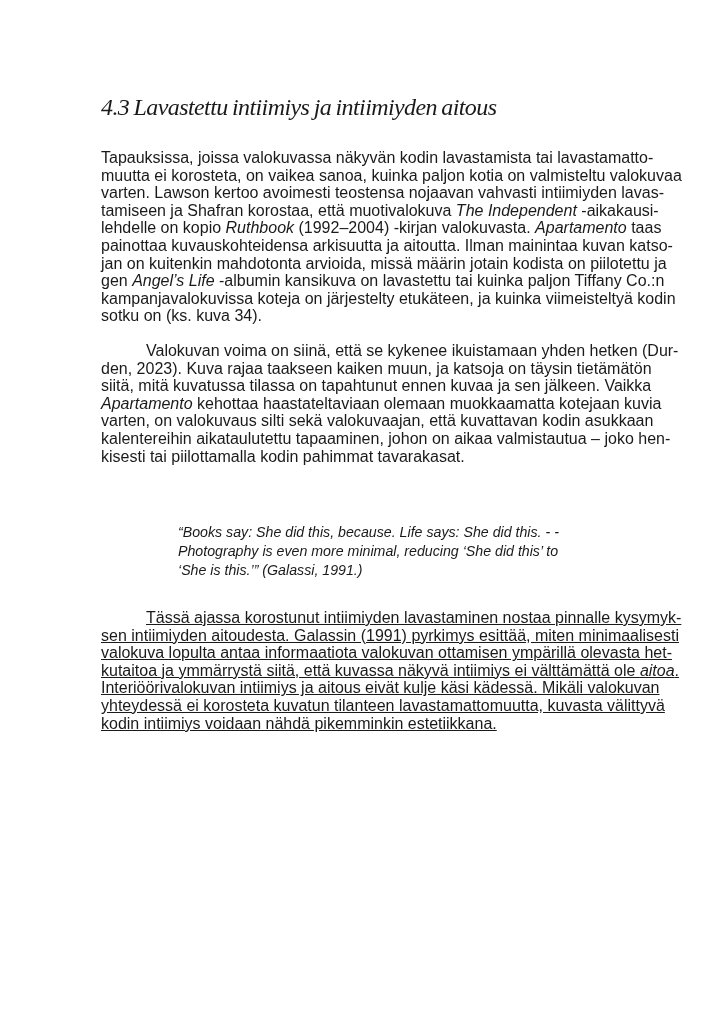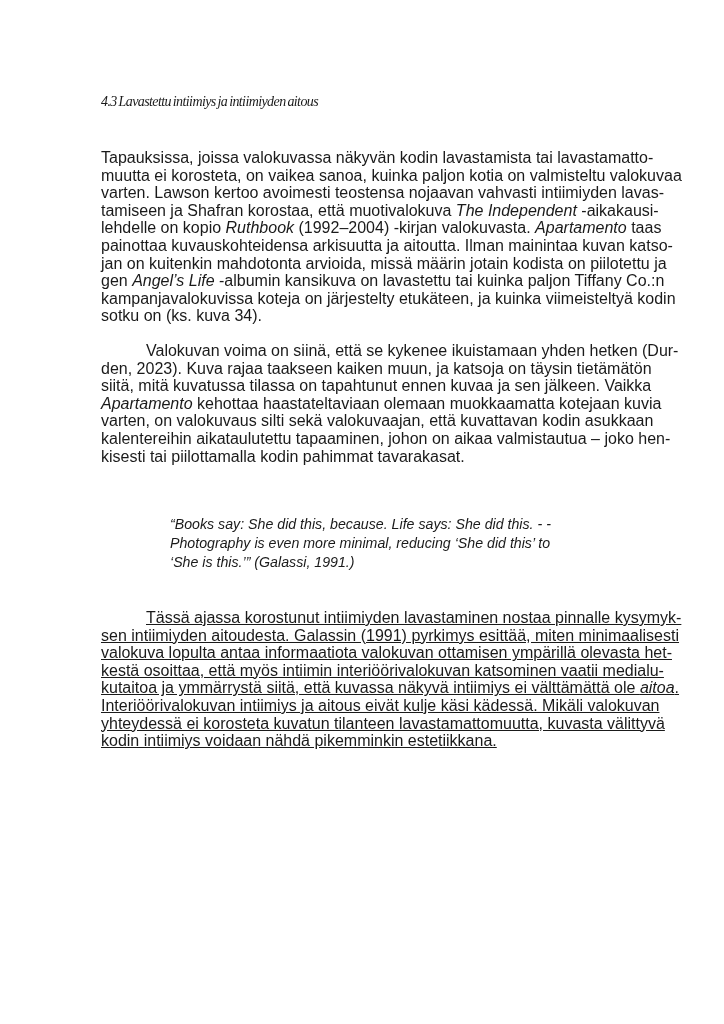--- a/index.html
+++ b/index.html
@@ -22,21 +22,21 @@
     background: #ffffff;
   }
   .heading {
     position: absolute;
     left: 101px;
     top: 94px;
     margin: 0;
     font-family: "Liberation Serif", "DejaVu Serif", serif;
     font-style: italic;
     font-weight: normal;
-    font-size: 14px;
+    font-size: 24px;
     letter-spacing: -0.6px;
     word-spacing: -1px;
     color: #1a1a1a;
     white-space: nowrap;
   }
   .body-text {
     position: absolute;
     left: 101px;
     width: 528px;
     font-family: "Liberation Sans", "DejaVu Sans", sans-serif;
@@ -101,29 +101,28 @@
   <div class="body-text para-2">
       <span class="line indent">Valokuvan voima on siinä, että se kykenee ikuistamaan yhden hetken (Dur-</span>
       <span class="line">den, 2023). Kuva rajaa taakseen kaiken muun, ja katsoja on täysin tietämätön</span>
       <span class="line">siitä, mitä kuvatussa tilassa on tapahtunut ennen kuvaa ja sen jälkeen. Vaikka</span>
       <span class="line"><em>Apartamento</em> kehottaa haastateltaviaan olemaan muokkaamatta kotejaan kuvia</span>
       <span class="line">varten, on valokuvaus silti sekä valokuvaajan, että kuvattavan kodin asukkaan</span>
       <span class="line">kalentereihin aikataulutettu tapaaminen, johon on aikaa valmistautua – joko hen-</span>
       <span class="line last">kisesti tai piilottamalla kodin pahimmat tavarakasat.</span>
     </div>
 
-  <blockquote class="quote" style="margin:8px;">
+  <blockquote class="quote" style="margin:16px;">
     <span class="qline">“Books say: She did this, because. Life says: She did this. - -</span>
     <span class="qline">Photography is even more minimal, reducing ‘She did this’ to</span>
     <span class="qline">‘She is this.’” (Galassi, 1991.)</span>
   </blockquote>
 
   <div class="body-text para-3">
       <span class="line indent">Tässä ajassa korostunut intiimiyden lavastaminen nostaa pinnalle kysymyk-</span>
       <span class="line">sen intiimiyden aitoudesta. Galassin (1991) pyrkimys esittää, miten minimaalisesti</span>
       <span class="line">valokuva lopulta antaa informaatiota valokuvan ottamisen ympärillä olevasta het-</span>
-      <span class="line">kestä osoittaa, että myös intiimin interiöörivalokuvan katsominen vaatii medialu-</span>
       <span class="line">kutaitoa ja ymmärrystä siitä, että kuvassa näkyvä intiimiys ei välttämättä ole <em>aitoa</em>.</span>
       <span class="line">Interiöörivalokuvan intiimiys ja aitous eivät kulje käsi kädessä. Mikäli valokuvan</span>
       <span class="line">yhteydessä ei korosteta kuvatun tilanteen lavastamattomuutta, kuvasta välittyvä</span>
       <span class="line last">kodin intiimiys voidaan nähdä pikemminkin estetiikkana.</span>
     </div>
 </div>
 
 </body></html>

